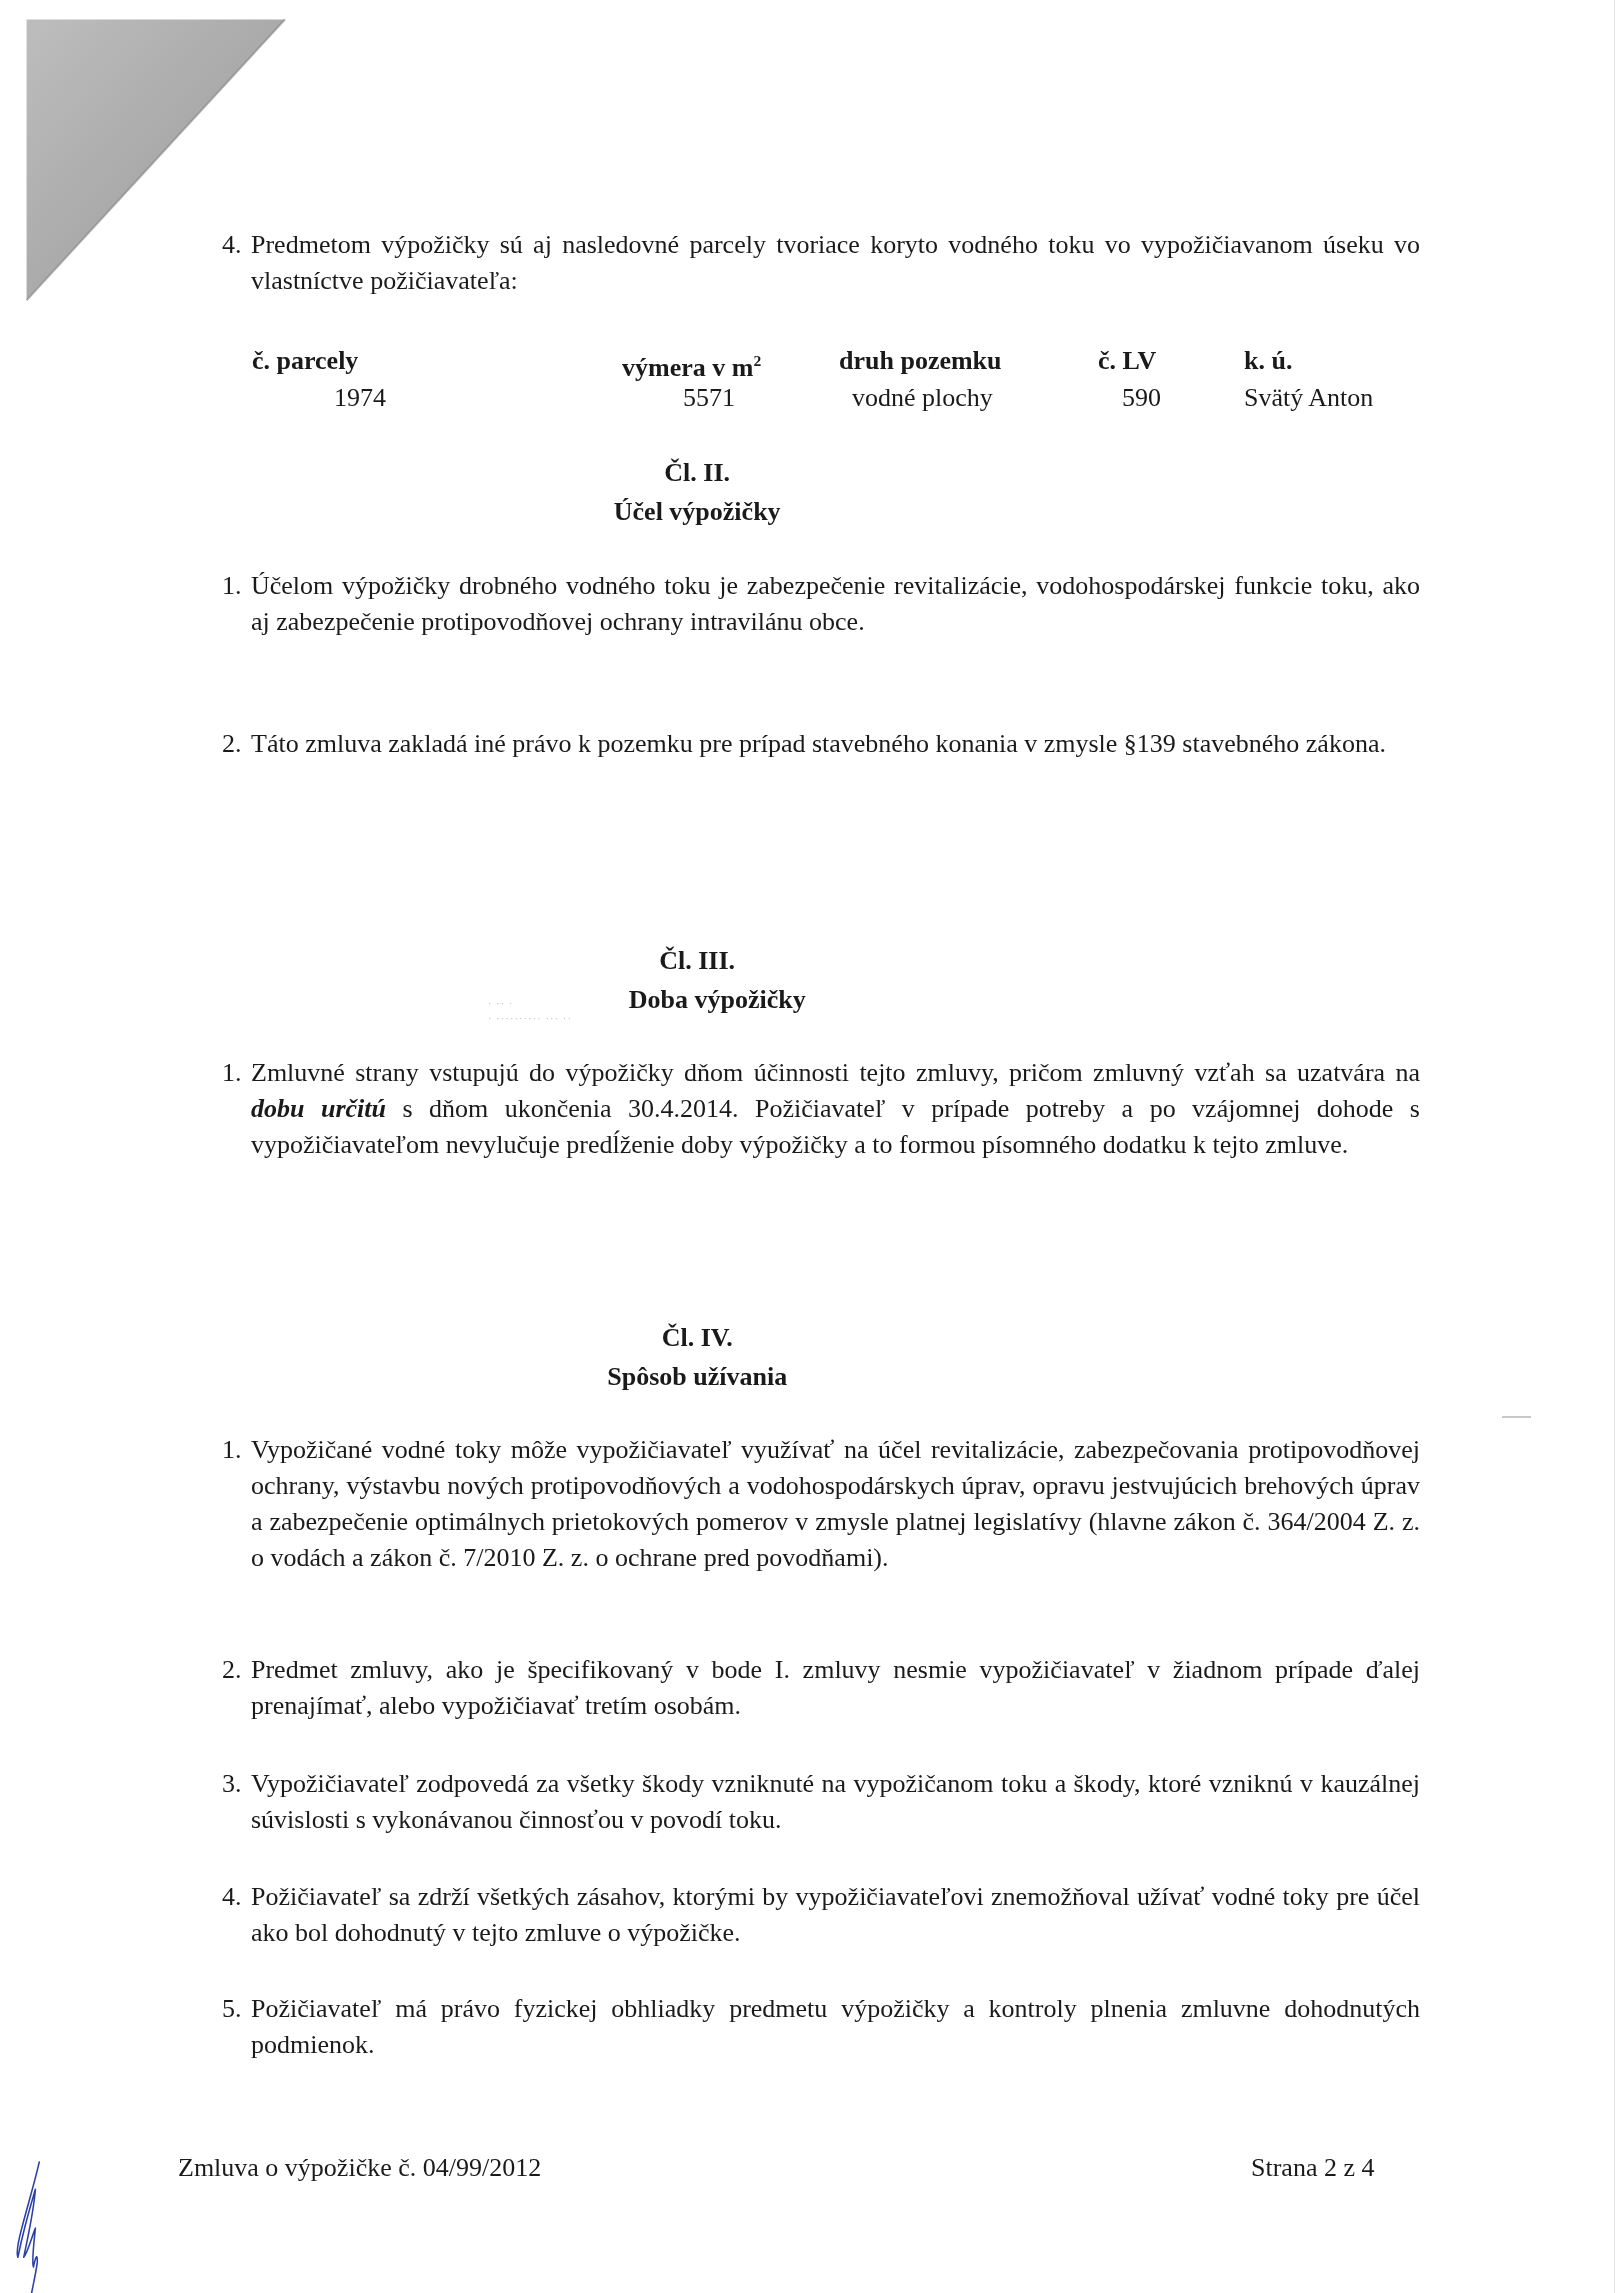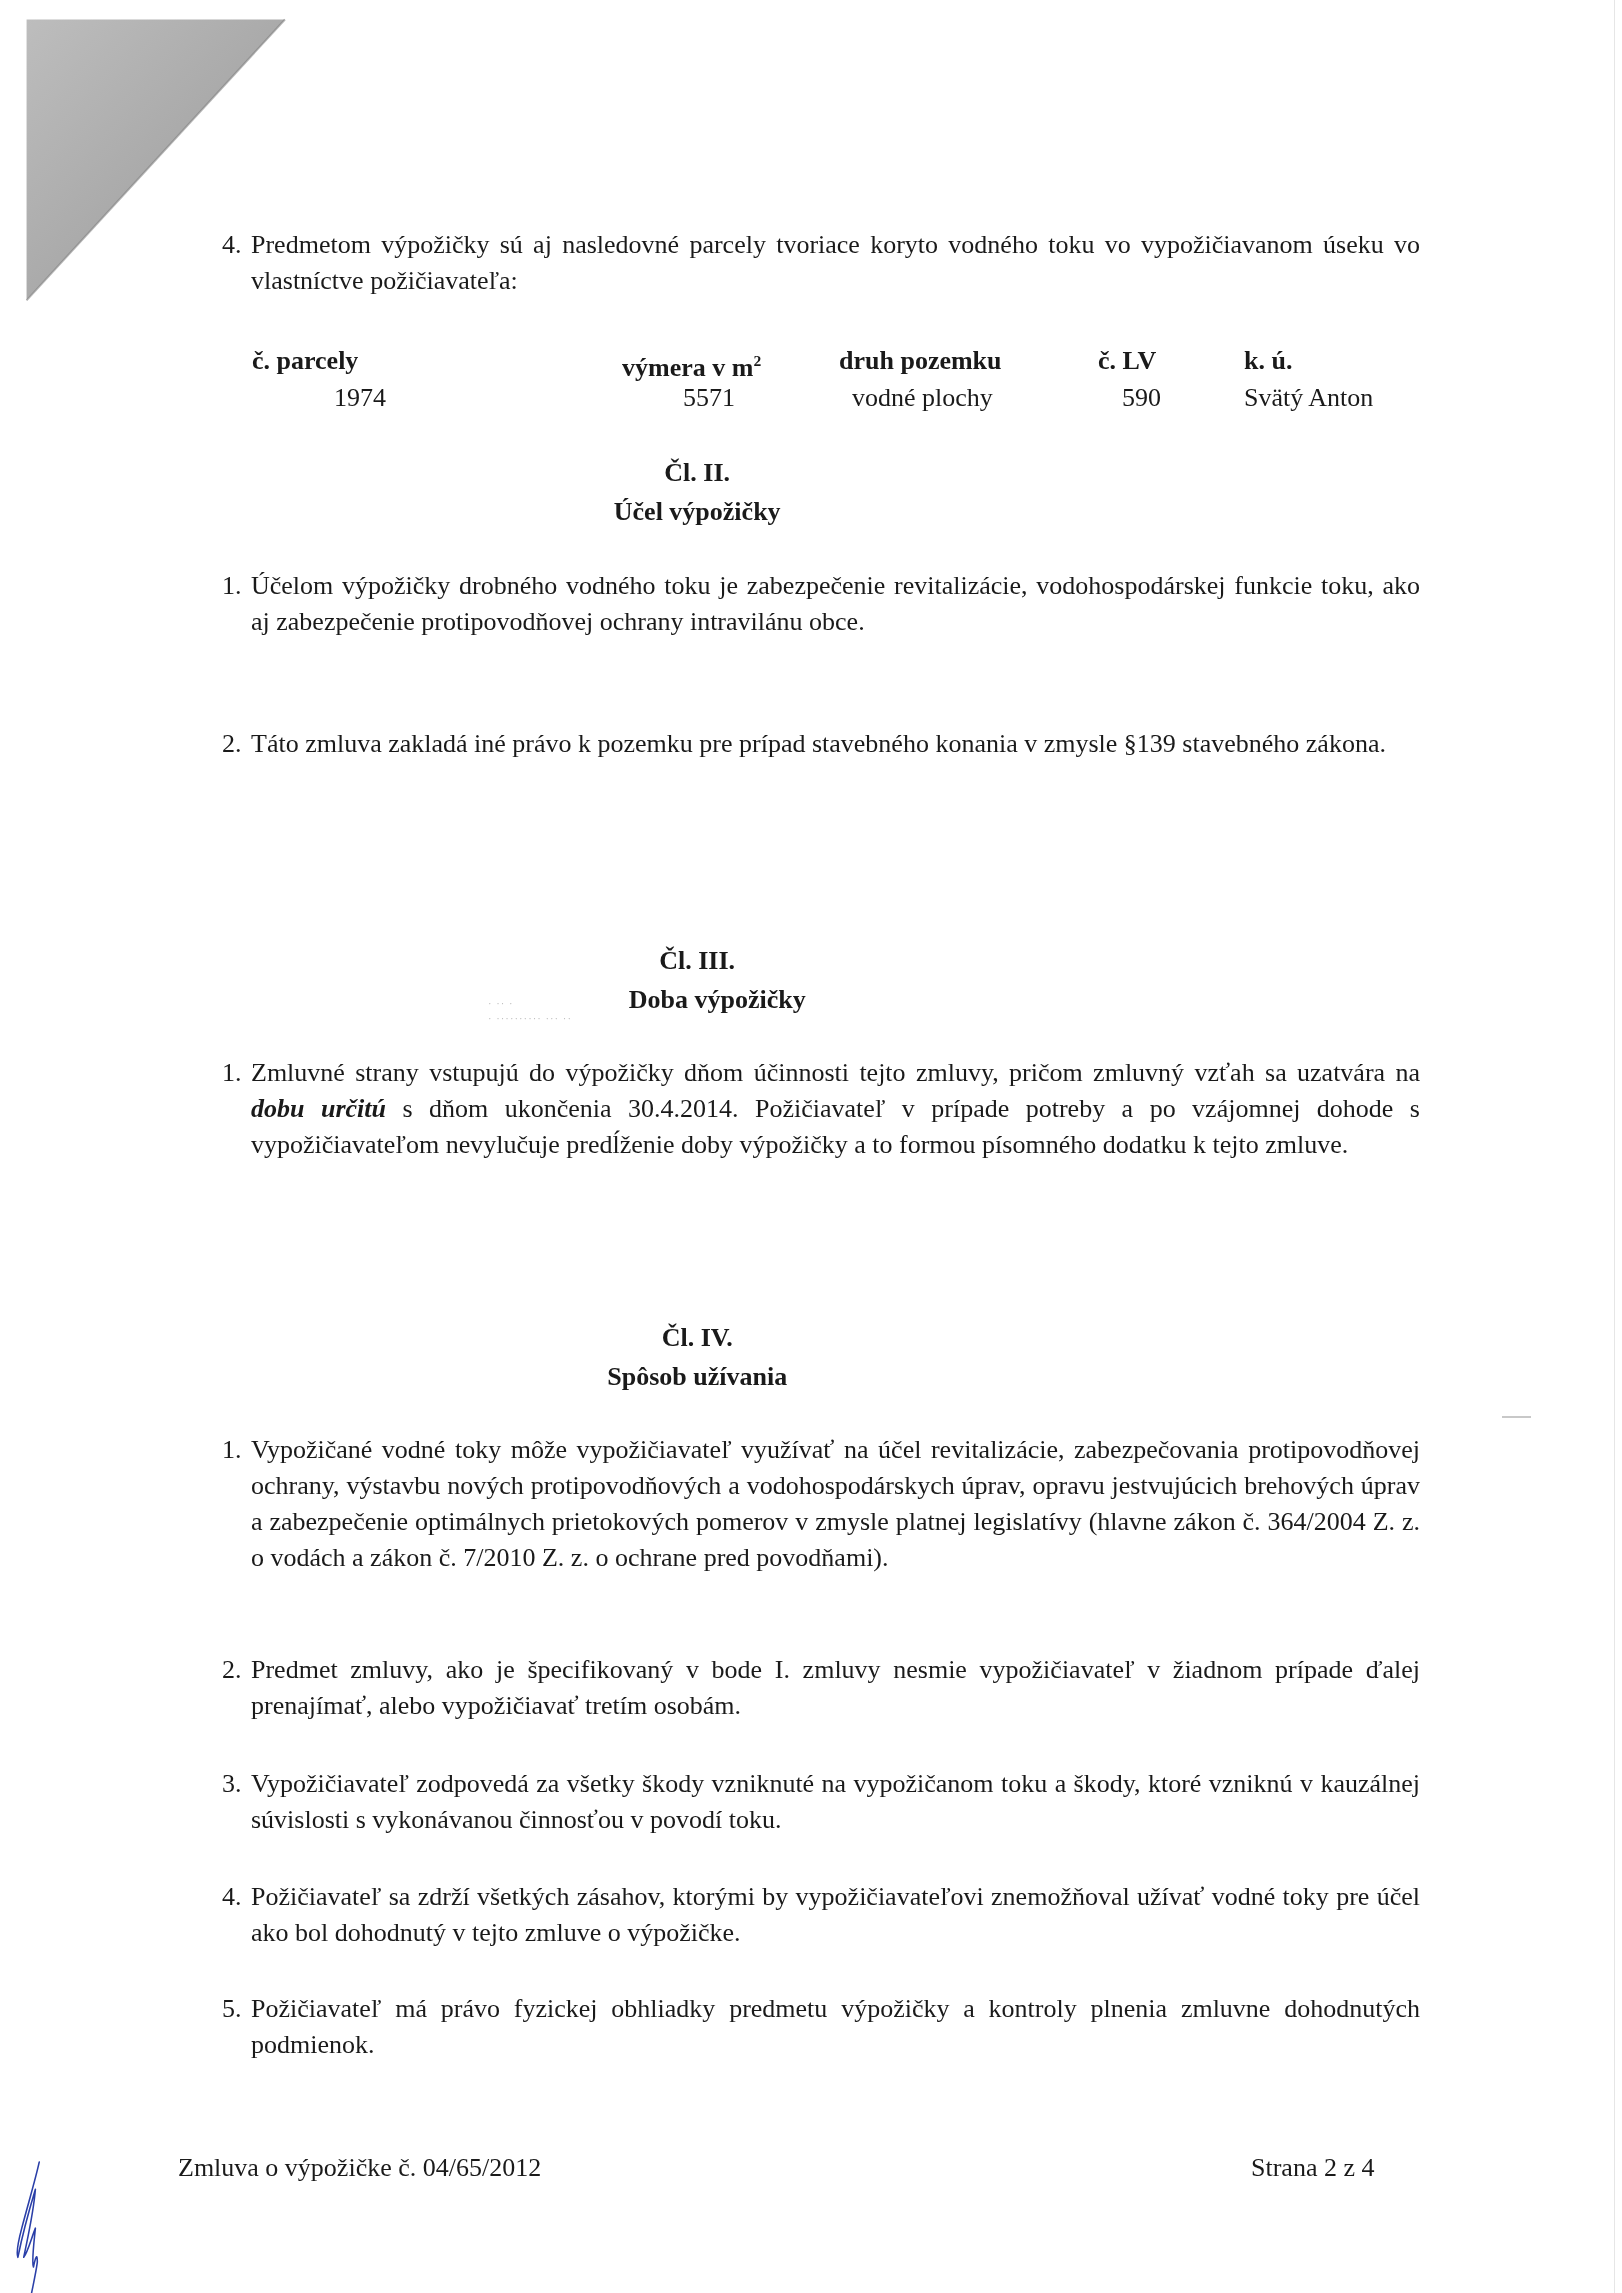--- a/index.html
+++ b/index.html
@@ -122,19 +122,19 @@
 <div class="para" style="top:1879px;">
   <span class="num">4.</span>
   <div class="txt">Požičiavateľ sa zdrží všetkých zásahov, ktorými by vypožičiavateľovi znemožňoval užívať vodné toky pre účel ako bol dohodnutý v tejto zmluve o výpožičke.</div>
 </div>
 
 <div class="para" style="top:1991px;">
   <span class="num">5.</span>
   <div class="txt">Požičiavateľ má právo fyzickej obhliadky predmetu výpožičky a kontroly plnenia zmluvne dohodnutých podmienok.</div>
 </div>
 
-<div class="footer" style="left:178px;">Zmluva o výpožičke č. 04/65/2012</div>
+<div class="footer" style="left:178px;">Zmluva o výpožičke č. 04/99/2012</div>
 <div class="footer" style="left:1251px;">Strana 2 z 4</div>
 
 <svg class="signature" viewBox="0 0 40 150">
   <path d="M28 2 C24 20 18 40 10 70 C6 85 4 95 6 100 C10 80 18 50 24 30 C22 55 16 80 12 100 C16 95 20 80 24 70 C22 90 20 105 22 110 C24 100 26 95 26 105 C24 120 20 135 18 148" fill="none" stroke="#2a3fa8" stroke-width="1.6" stroke-linecap="round" stroke-linejoin="round"></path>
 </svg>
 
 
 </body></html>

